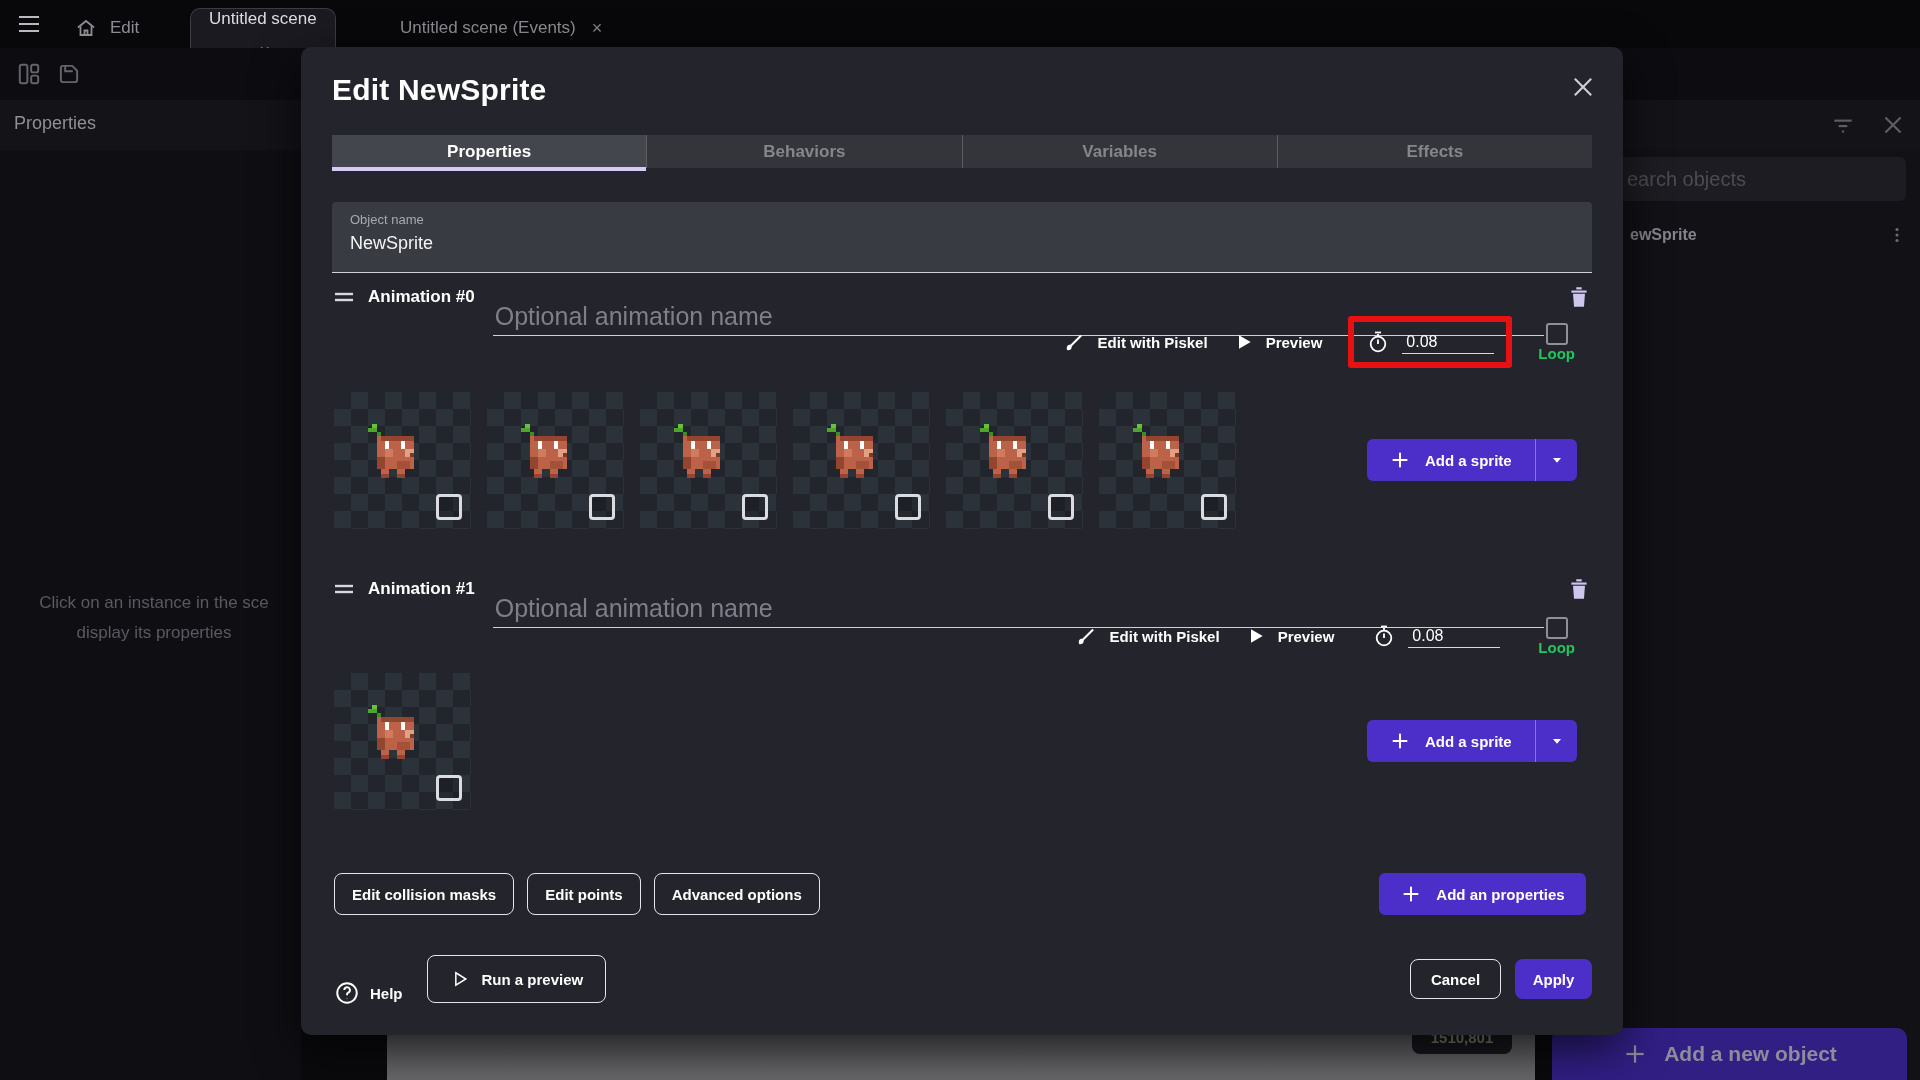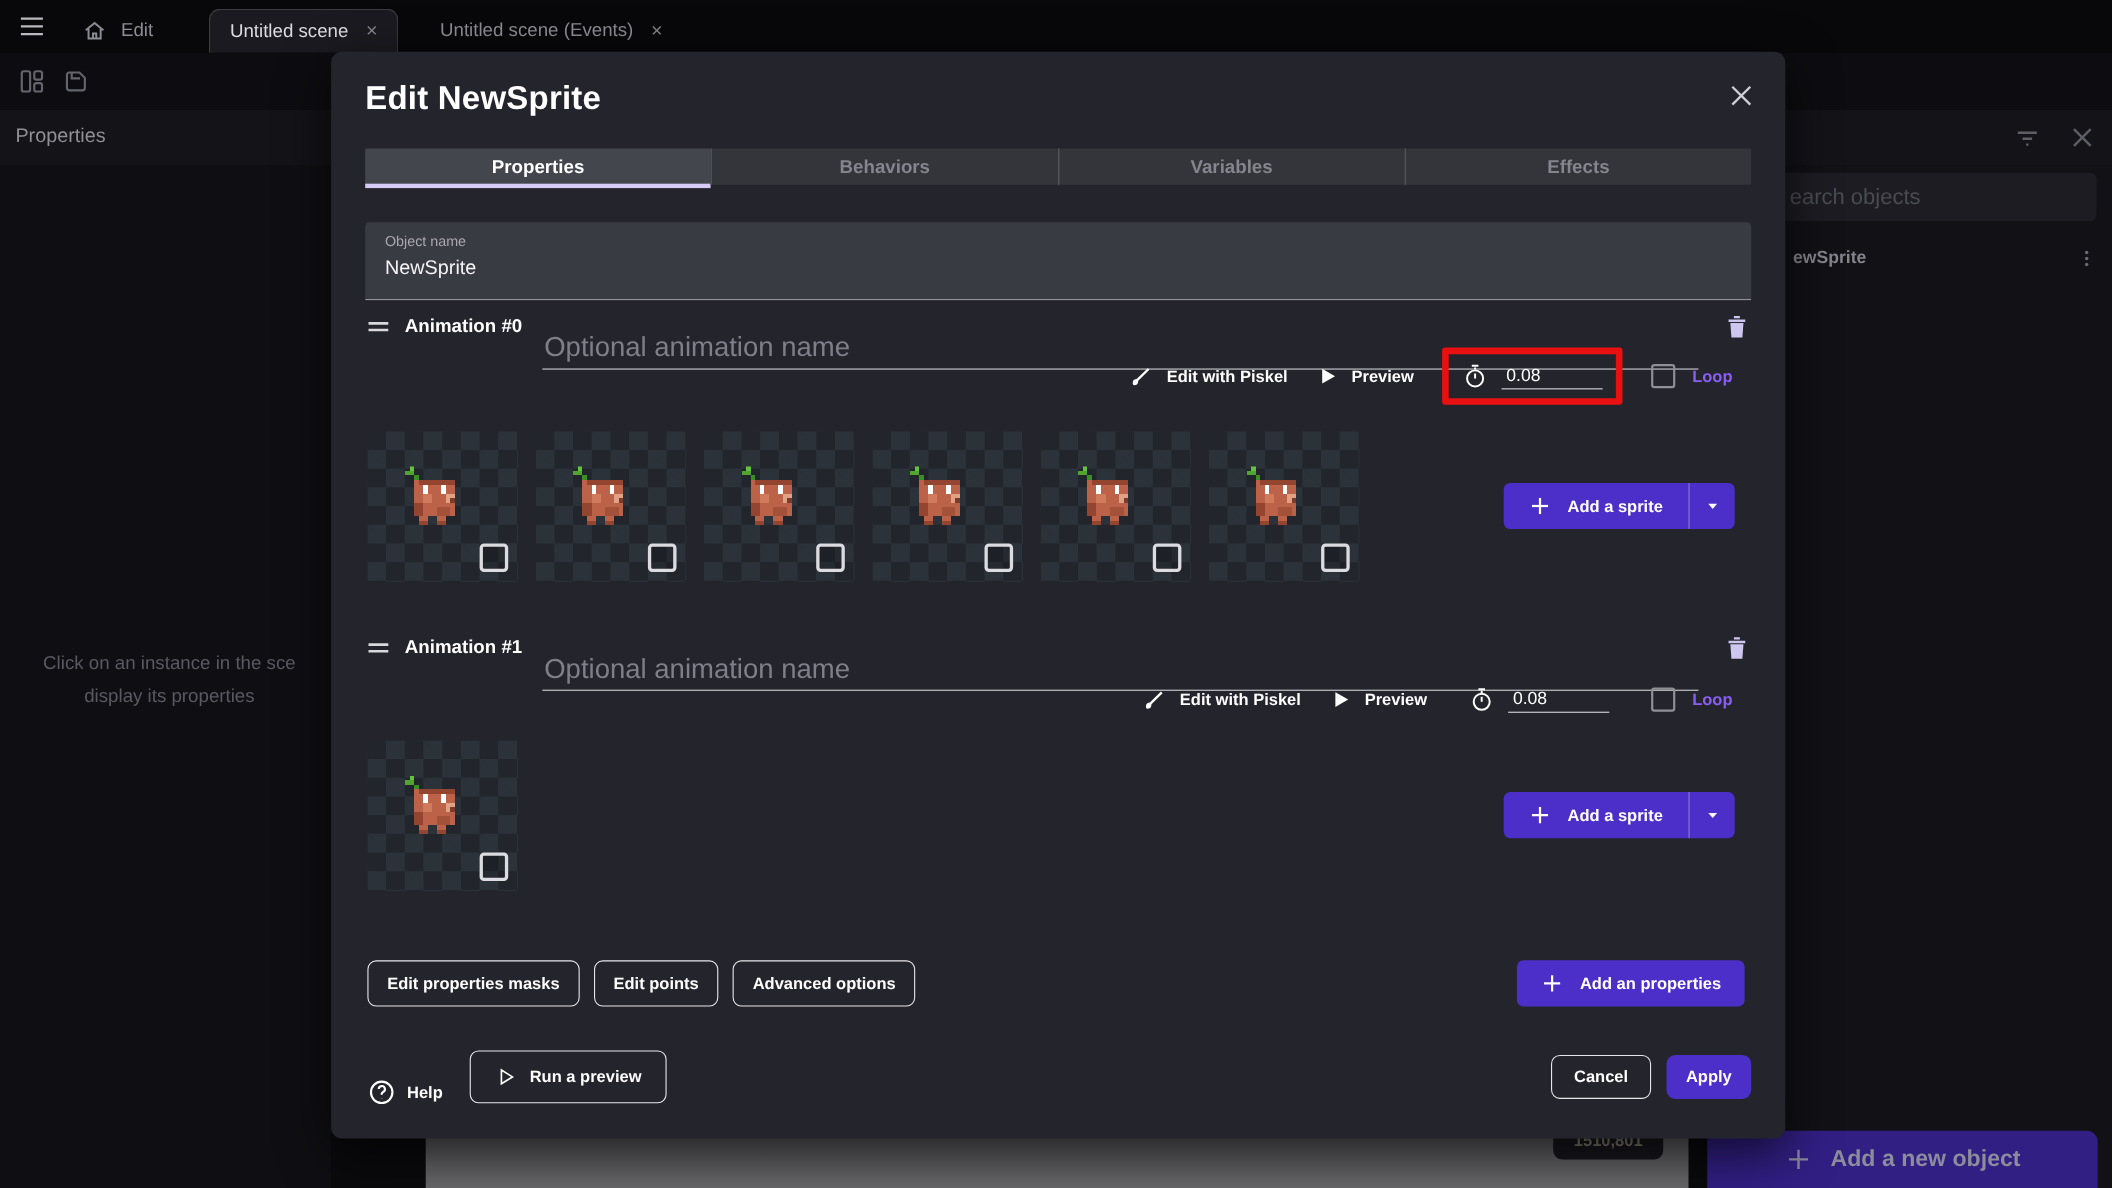--- a/index.html
+++ b/index.html
@@ -7,21 +7,21 @@
     font-family:"Liberation Sans", sans-serif; color:#e8e8ec; }
   .abs { position:absolute; }
   svg { display:block; }
 
   
   #topbar { left:0; top:0; width:1920px; height:48px; background:#08080b; }
   .hamburger { left:14px; top:12px; width:30px; height:24px; color:#b9b9bf; cursor:pointer; }
   .tab { top:8px; height:40px; display:flex; align-items:center; gap:12px; padding:0 18px;
     font-size:17px; color:#8c8c93; border-radius:10px 10px 0 0; cursor:pointer; }
   .tab.home { left:56px; }
-  .tab.active { left:190px; background:#1a1a20; border:1px solid #3c3c44; border-bottom:none; color:#dcdce1; }
+  .tab.active { left:190px; background:#1a1a20; border:1px solid #3c3c44; border-bottom:none; color:#dcdce1;flex-direction:column; }
   .tab.events { left:382px; }
   .tab .close-x { font-size:18px; color:#84848b; margin-left:4px; }
 
   #toolbar2 { left:0; top:48px; width:1920px; height:52px; background:#0d0d11; }
   .tool-icon { color:#64646c; cursor:pointer; }
   .tool-icon.dim { color:#4b4b53; }
   .vdivider { width:1px; height:36px; background:#26262c; }
 
   #header-strip { left:0; top:100px; width:1920px; height:50px; background:#131318; }
   #left-panel-title { left:14px; top:113px; font-size:18px; color:#8f8f95; }
@@ -78,22 +78,22 @@
   .trash-btn { margin-left:22px; color:var(--trash,#cfc6f0); cursor:pointer; }
 
   .piskel-row { position:absolute; right:48px; height:58px; display:flex; align-items:center;
     gap:26px; }
   .inline-btn { display:flex; align-items:center; gap:12px; font-size:15px; font-weight:bold;
     color:#ffffff; cursor:pointer; white-space:nowrap; }
   .time-box { display:flex; align-items:center; gap:12px; padding:8px 12px; }
   .time-box.highlighted { border:6px solid var(--highlight,#e81010); border-radius:3px; }
   .time-input { width:92px; background:transparent; border:none; border-bottom:1px solid #d8d8dd;
     outline:none; font-size:16px; color:#ffffff; font-family:inherit; padding:2px 4px; }
-  .loop-check { display:flex; align-items:center; gap:15px; font-size:15px; font-weight:bold;
-    color:#8b5cf6; cursor:pointer; }
+  .loop-check { display:flex; align-items:center; gap:0; font-size:15px; font-weight:bold;
+    color:#22c55e; cursor:pointer;flex-direction:column; }
   .checkbox { width:22px; height:22px; border:2px solid #8f8f97; border-radius:3px; }
 
   .frames-row { position:absolute; left:33px; display:flex; gap:16px; }
   .tile { position:relative; width:137px; height:137px; border-radius:3px; background-color:#22262c;
     background-image:
       linear-gradient(45deg,#2c323a 25%,transparent 25%,transparent 75%,#2c323a 75%),
       linear-gradient(45deg,#2c323a 25%,transparent 25%,transparent 75%,#2c323a 75%);
     background-size:34px 34px; background-position:0 0,17px 17px; cursor:pointer; }
   .tile .sprite { position:absolute; left:26px; top:32px; }
   .tile .tile-checkbox { position:absolute; right:9px; bottom:9px; width:26px; height:26px;
@@ -525,21 +525,21 @@
       <span>Add a sprite</span>
     </div>
     <div class="caret-wrap">
       <svg viewBox="0 0 24 24" width="16" height="16" fill="#fff">
           <polygon points="6,9 18,9 12,16"></polygon>
         </svg>
     </div>
   </div>
 
   <div id="collision-row">
-    <button class="outline-btn">Edit properties masks</button>
+    <button class="outline-btn">Edit collision masks</button>
     <button class="outline-btn">Edit points</button>
     <button class="outline-btn">Advanced options</button>
   </div>
   <div id="add-animation-btn">
     <svg viewBox="0 0 24 24" width="22" height="22" stroke="#fff" stroke-width="2.2" fill="none">
         <line x1="12" y1="4" x2="12" y2="20"></line>
         <line x1="4" y1="12" x2="20" y2="12"></line>
       </svg>
     <span>Add an properties</span>
   </div>

